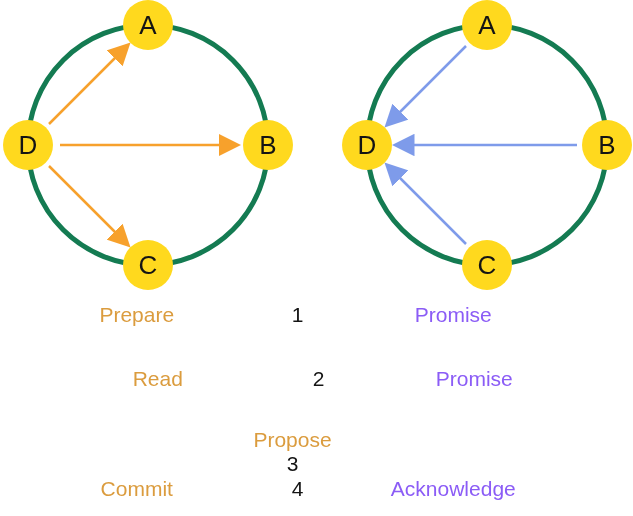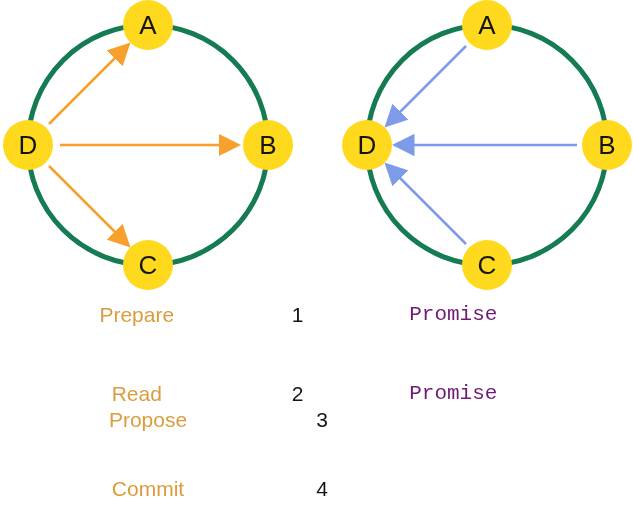--- a/index.html
+++ b/index.html
@@ -29,21 +29,21 @@
     display: flex;
     align-items: center;
   }
   .cell {
     text-align: center;
     font-size: 21px;
     line-height: 24px;
   }
   .cell-left  { width: 296px; color: #DB9C3E; }
   .cell-num   { width: 52px;  color: #141414; }
-  .cell-right { width: 285px; color: #701a75; font-family: Liberation Mono, monospace; }
+  .cell-right { width: 285px; color: #8b5cf6; }
 </style>
 </head>
 <body>
 
 <div class="stage">
 
   <svg class="diagram-svg" width="633" height="292" viewBox="0 0 633 292">
     <defs>
       <marker id="head-orange" markerWidth="9" markerHeight="9" refX="7" refY="4.5" orient="auto">
         <path d="M0,0 L9,4.5 L0,9 Z" fill="#F7A12C"></path>
@@ -88,27 +88,28 @@
       <text class="node-label" x="487" y="274">C</text>
       <text class="node-label" x="367" y="154">D</text>
     </g>
   </svg>
 
   <div class="legend-row" style="top:303px;">
     <div class="cell cell-left">Prepare</div>
     <div class="cell cell-num">1</div>
     <div class="cell cell-right">Promise</div>
   </div>
-  <div class="legend-row" style="top:382px;">
+  <div class="legend-row" style="top:367px;padding-left:21px;">
     <div class="cell cell-left">Read</div>
     <div class="cell cell-num">2</div>
     <div class="cell cell-right">Promise</div>
   </div>
-  <div class="legend-row" style="top:408px;">
+  <div class="legend-row" style="top:428px;flex-direction:column;">
     <div class="cell cell-left">Propose</div>
     <div class="cell cell-num">3</div>
   </div>
   <div class="legend-row" style="top:477px;">
     <div class="cell cell-left">Commit</div>
     <div class="cell cell-num">4</div>
+    <div class="cell cell-right">Acknowledge</div>
   </div>
 
 </div>
 
 </body></html>

